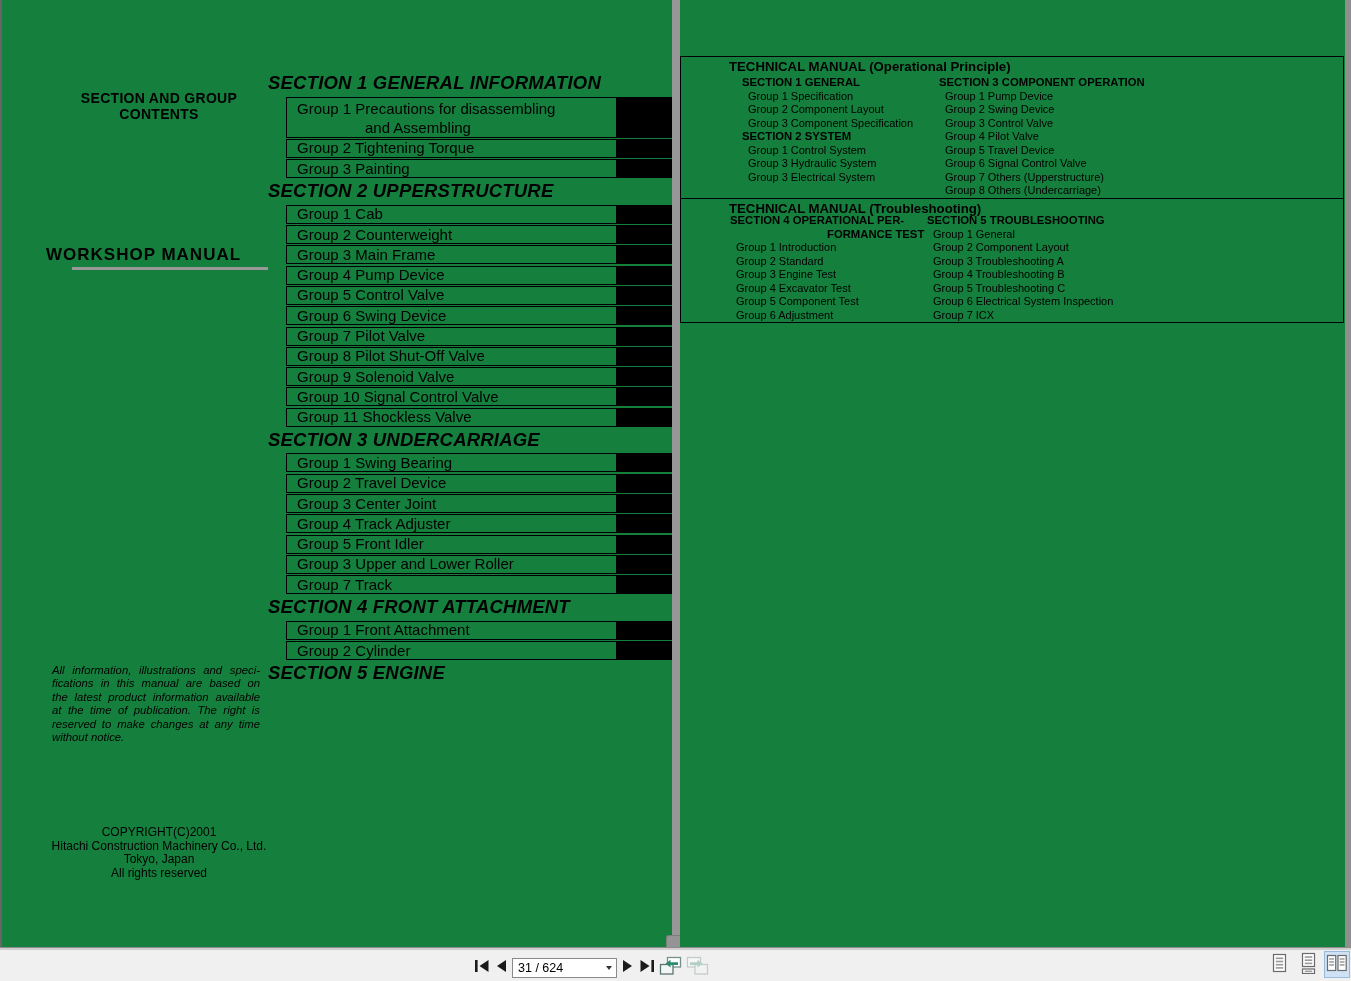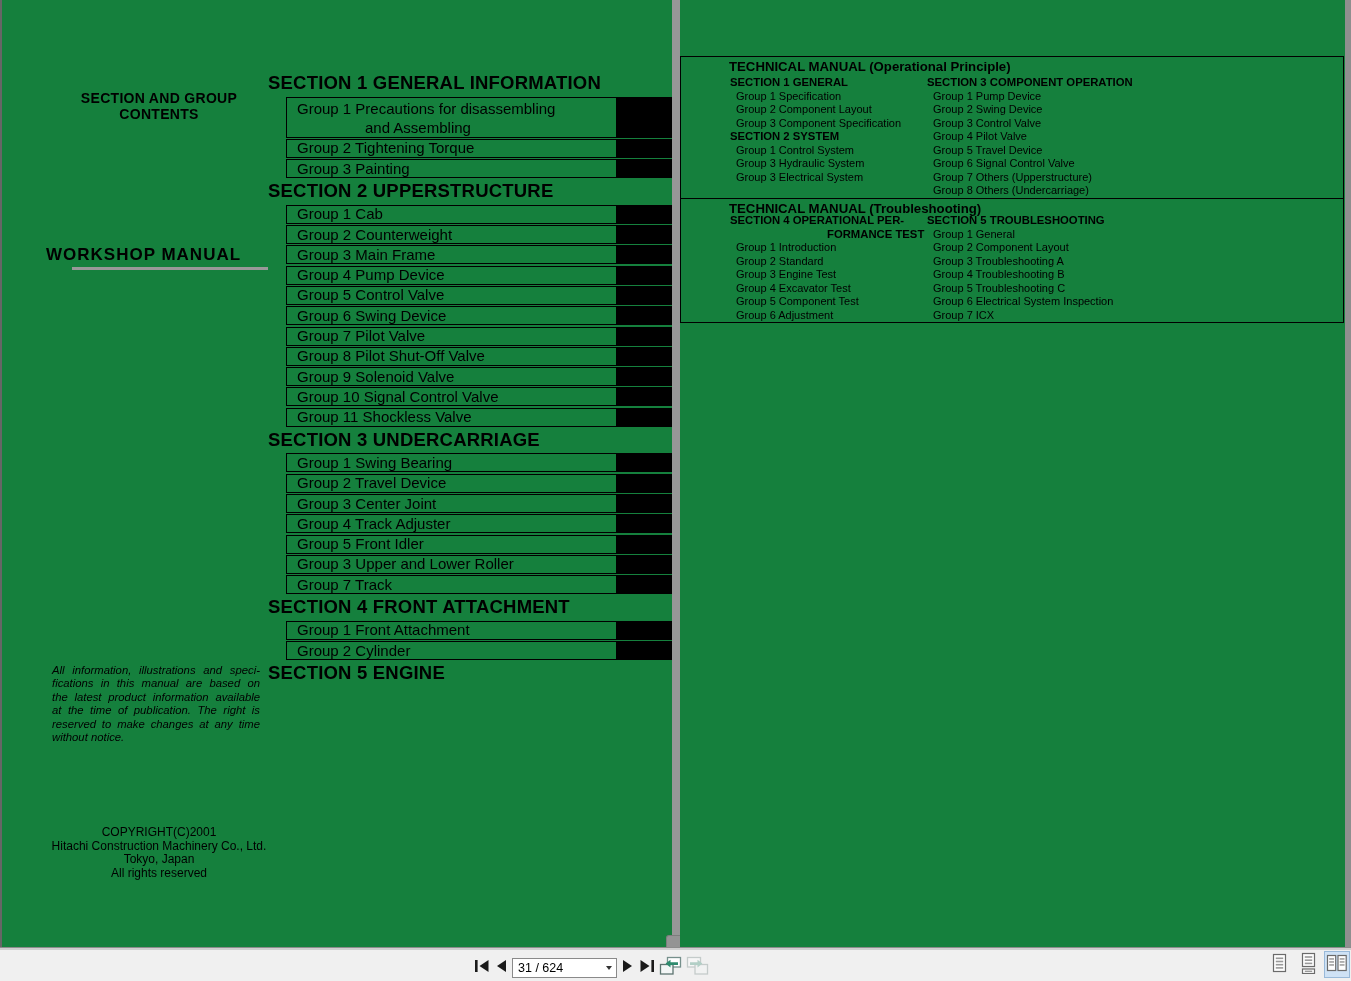--- a/index.html
+++ b/index.html
@@ -17,21 +17,21 @@
 
   
   .lp-header{position:absolute;left:32px;top:90px;width:250px;text-align:center;
              font-weight:bold;font-size:14px;line-height:16px;letter-spacing:.3px;}
   .lp-manual{position:absolute;left:44px;top:245px;width:250px;text-align:left;
              font-weight:bold;font-size:17px;letter-spacing:1px;}
   .lp-underline{position:absolute;left:26px;top:22px;width:196px;height:3px;background:#999;}
 
   .toc{position:absolute;left:266px;top:73px;width:405px;}
   .sec-title{font-weight:bold;font-size:18.5px;height:20px;line-height:20px;
-             letter-spacing:.2px;margin:3.2px 0 3.5px 0;white-space:nowrap;}
+             letter-spacing:.2px;margin:3.2px 0 3.5px 0;white-space:nowrap;font-style:italic;}
   .sec-title.first{margin-top:0;}
   .trow{display:flex;height:19px;margin-bottom:1.3px;}
   .trow.tall{height:41px;}
   .tcell{box-sizing:border-box;width:346px;height:100%;border:1.5px solid #000;
          font-size:15px;line-height:16px;padding:.5px 0 0 10px;white-space:nowrap;margin-left:18px;}
   .trow.tall .tcell{line-height:19.5px;padding-top:1px;}
   .tcell .l2{padding-left:68px;}
   .tblack{width:59px;height:100%;background:#000;}
 
   .disclaimer{position:absolute;left:50px;top:664px;width:208px;
@@ -39,21 +39,21 @@
   .disclaimer .jl{text-align:justify;text-align-last:justify;}
   .copyright{position:absolute;left:32px;top:826px;width:250px;text-align:center;
              font-size:12px;line-height:13.7px;}
 
   
   .rbox{position:absolute;left:0;width:664px;border:1.5px solid #000;box-sizing:border-box;}
   .rbox1{top:56px;height:143px;}
   .rbox2{top:197.5px;height:125.5px;}
   .rtitle{position:absolute;left:48px;top:2px;font-weight:bold;font-size:13.2px;white-space:nowrap;}
   .rcol{position:absolute;}
-  .rbox1 .rcol{top:19px;}
+  .rbox1 .rcol{top:19px;margin-left:12px;}
   .rbox2 .rcol{top:15.5px;}
   .c1{left:49px;}
   .c2{left:246px;}
   .ln{height:13.5px;line-height:13.5px;font-size:11px;white-space:nowrap;}
   .bld{font-weight:bold;font-size:11.3px;}
   .grp{padding-left:6px;}
   .ctr{padding-left:97px;}
 
   
   .toolbar{position:absolute;left:0;top:947px;width:1351px;height:34px;background:#f0f0f0;

